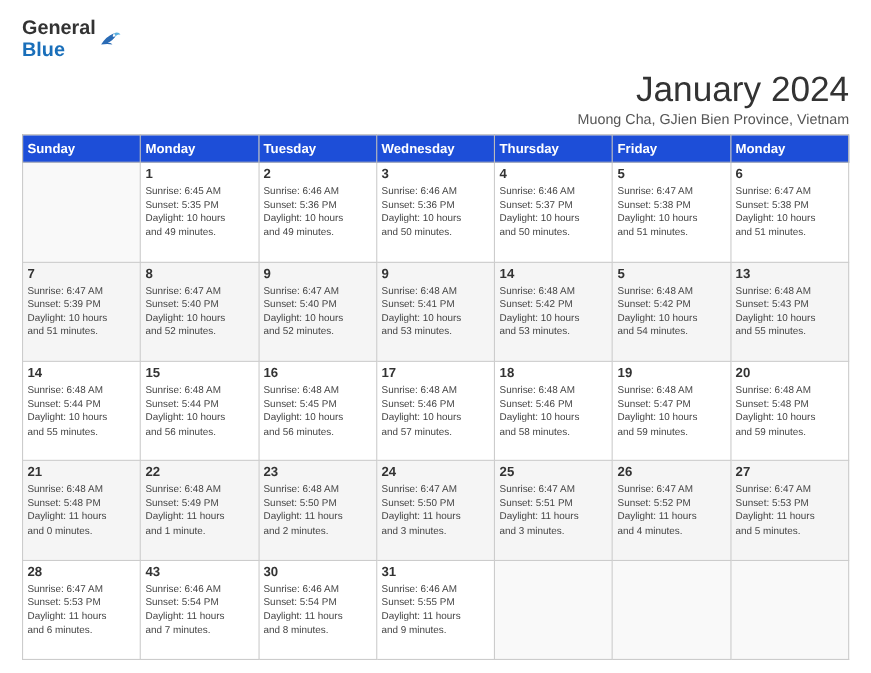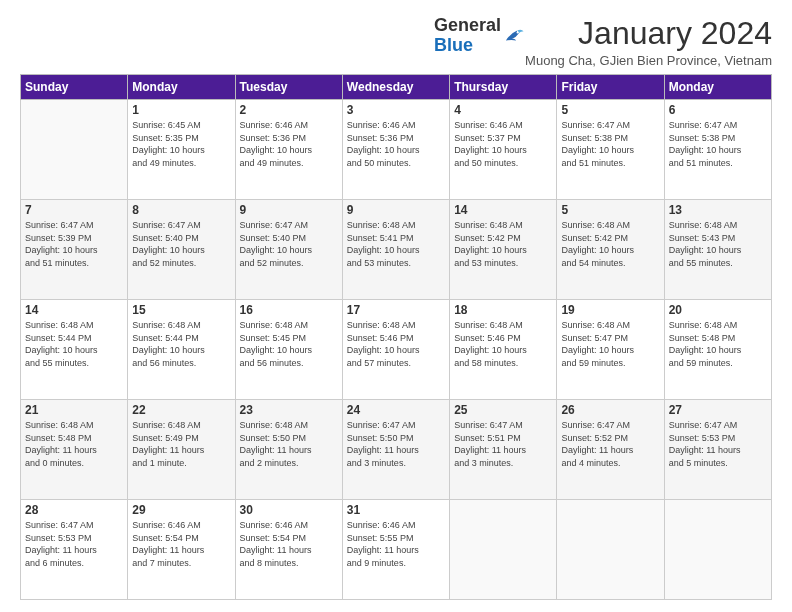--- a/index.html
+++ b/index.html
@@ -9,21 +9,20 @@
       width: 792px;
       height: 612px;
       overflow: hidden;
     }
     .page {
       width: 792px;
       height: 612px;
       padding: 16px 20px 12px 20px;
       display: flex;
       flex-direction: column;
-      align-items: flex-end;
     }
     .header {
       display: flex;
       align-items: flex-start;
       justify-content: space-between;
       margin-bottom: 6px;
     }
     .logo {
       display: flex;
       flex-direction: column;
@@ -52,34 +51,35 @@
       align-items: center;
     }
     .title-block {
       text-align: right;
     }
     .month-year {
       font-size: 32px;
       font-weight: normal;
       color: #333;
       line-height: 1.1;
+      margin-top: 48px;
     }
     .location {
       font-size: 13px;
       color: #555;
       margin-top: 2px;
     }
     .calendar {
       flex: 1;
       border-collapse: collapse;
       width: 100%;
       table-layout: fixed;
     }
     .calendar th {
-      background-color: #4c1d95;
+      background-color: #1d4ed8;
       color: #fff;
       font-size: 12px;
       font-weight: bold;
       padding: 5px 4px;
       text-align: left;
       border: 1px solid #bbb;
     }
     .calendar td {
       border: 1px solid #ccc;
       vertical-align: top;
@@ -342,21 +342,21 @@
         </tr>
         <tr>
           <td>
             <span class="day-num">28</span>
             <div class="day-info" style="white-space: pre-line;">Sunrise: 6:47 AM
 Sunset: 5:53 PM
 Daylight: 11 hours
 and 6 minutes.</div>
           </td>
           <td>
-            <span class="day-num">29</span>
+            <span class="day-num">43</span>
             <div class="day-info" style="white-space: pre-line;">Sunrise: 6:46 AM
 Sunset: 5:54 PM
 Daylight: 11 hours
 and 7 minutes.</div>
           </td>
           <td>
             <span class="day-num">30</span>
             <div class="day-info" style="white-space: pre-line;">Sunrise: 6:46 AM
 Sunset: 5:54 PM
 Daylight: 11 hours

